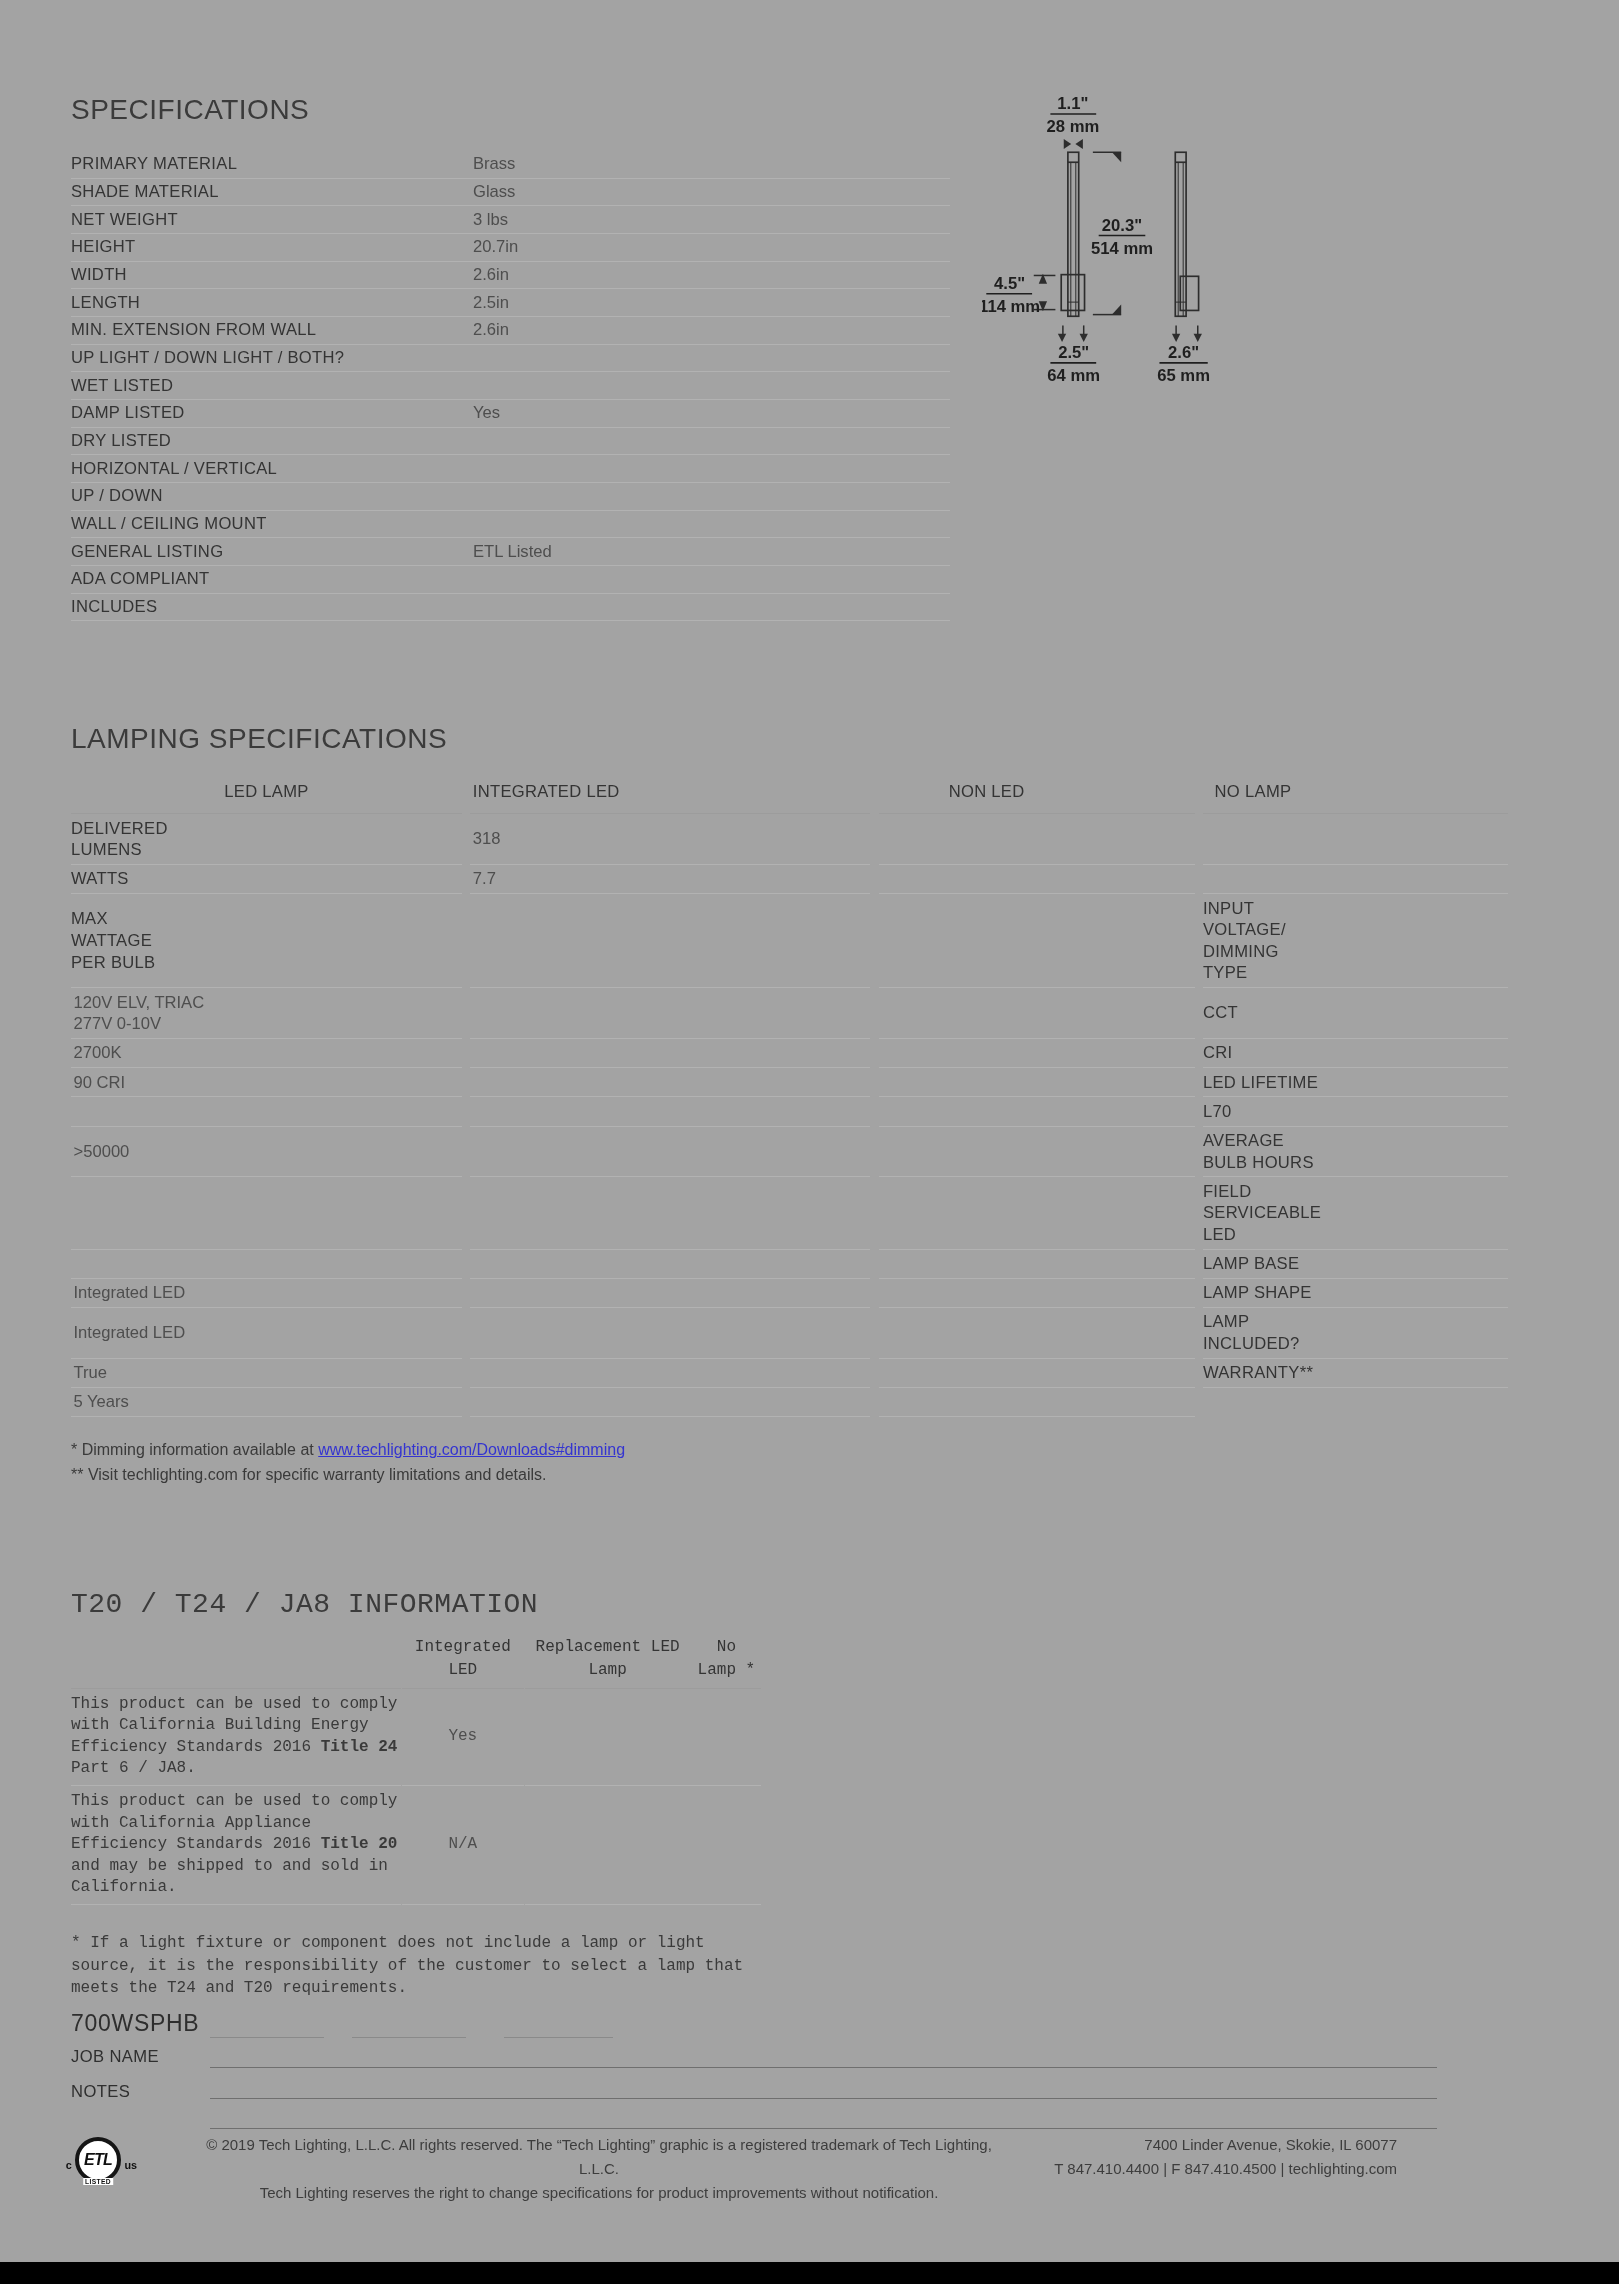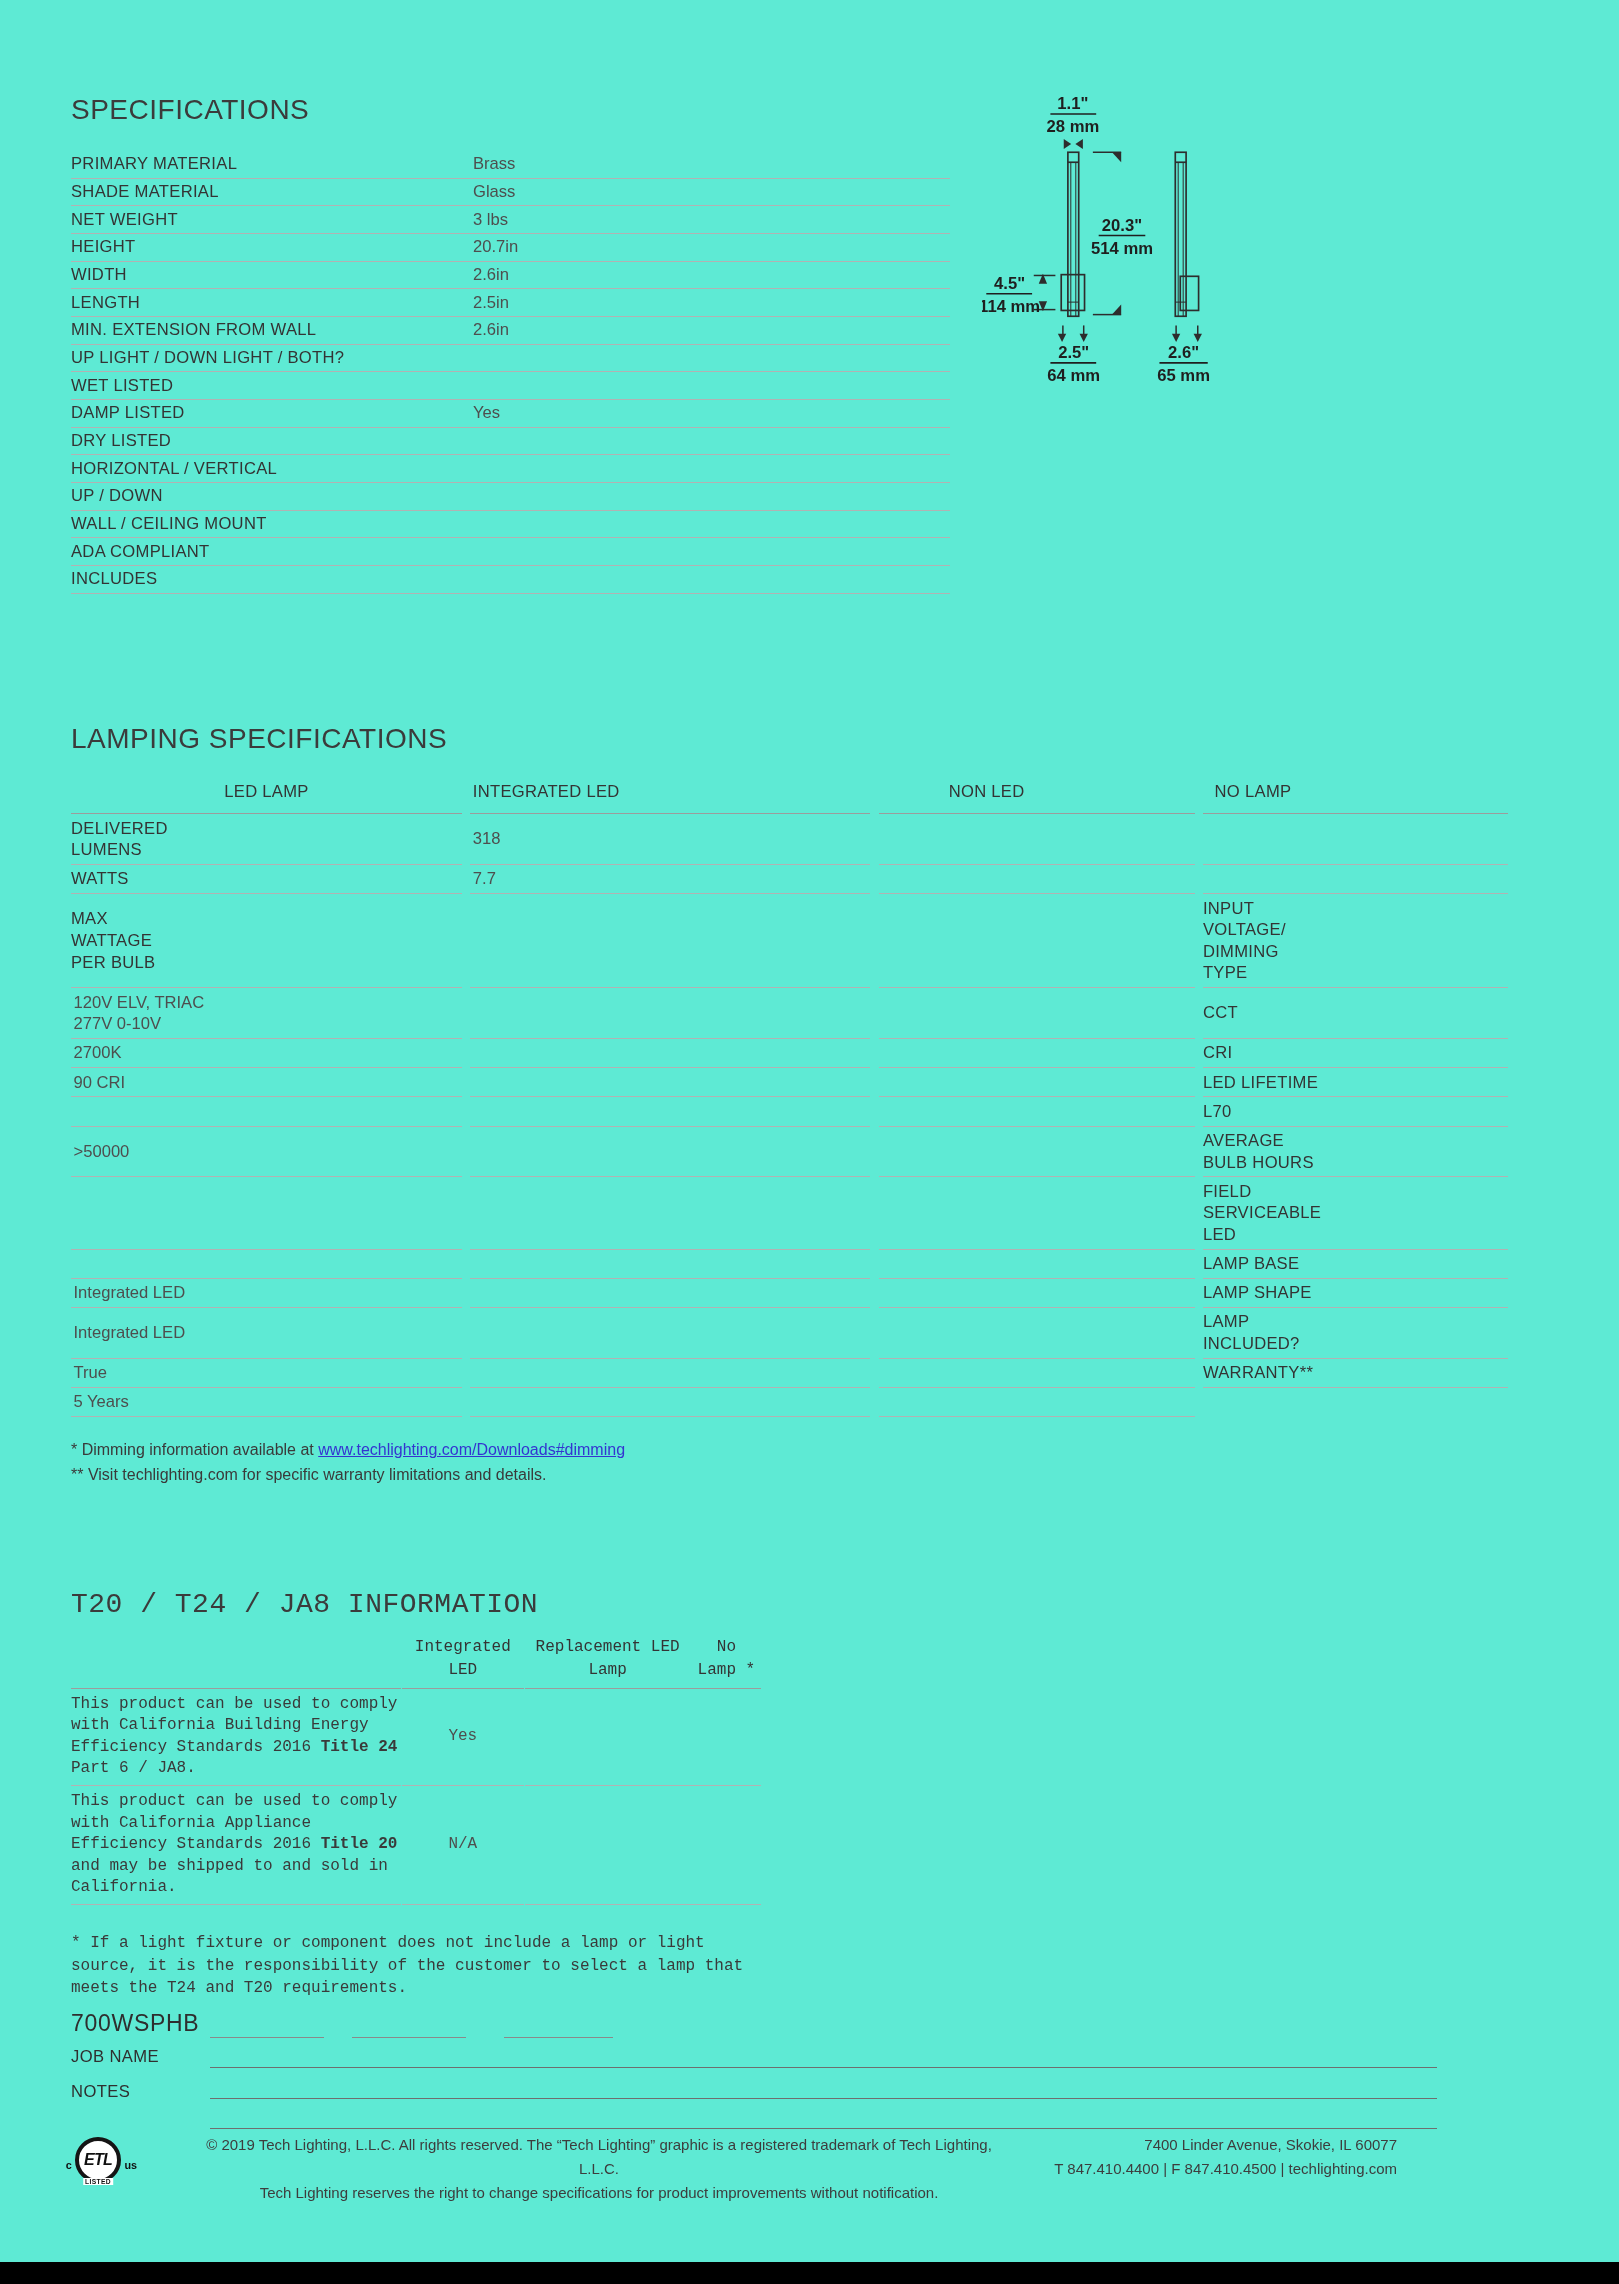--- a/index.html
+++ b/index.html
@@ -1,17 +1,17 @@
 <!DOCTYPE html>
 <html style="font-size:13.3px"><head>
 <meta charset="utf-8">
 <style>
   html,body{margin:0;padding:0;background:#fff;}
   body{font-family:"Liberation Sans", sans-serif;color:#333;}
-  .page{position:relative;width:1620px;height:2284px;background:#5eead4;overflow:hidden;}
+  .page{position:relative;width:1620px;height:2284px;background:#a3a3a3;overflow:hidden;}
 
   .sec-title{font-size:28px;font-weight:400;color:#3b3b3b;letter-spacing:0.5px;margin:0;line-height:33px;}
 
   
   .spec-sec{position:absolute;left:71px;top:93px;width:879px;}
   .spec-table{margin-top:25px;}
   .spec-row{display:flex;align-items:center;padding:4.2px 0;border-bottom:0.8px solid #b2b2b2;}
   .spec-row .lbl{width:402px;font-size:16.6px;letter-spacing:0.3px;color:#343434;line-height:18.3px;}
   .spec-row .val{flex:1;font-size:16.6px;color:#4e4e4e;line-height:18.3px;}
 
@@ -117,20 +117,24 @@
         </div>
       <div class="spec-row">
           <div class="lbl">UP / DOWN</div>
           <div class="val"></div>
         </div>
       <div class="spec-row">
           <div class="lbl">WALL / CEILING MOUNT</div>
           <div class="val"></div>
         </div>
       <div class="spec-row">
+          <div class="lbl">GENERAL LISTING</div>
+          <div class="val">ETL Listed</div>
+        </div>
+      <div class="spec-row">
           <div class="lbl">ADA COMPLIANT</div>
           <div class="val"></div>
         </div>
       <div class="spec-row">
           <div class="lbl">INCLUDES</div>
           <div class="val"></div>
         </div>
     </div>
   </section>
 

